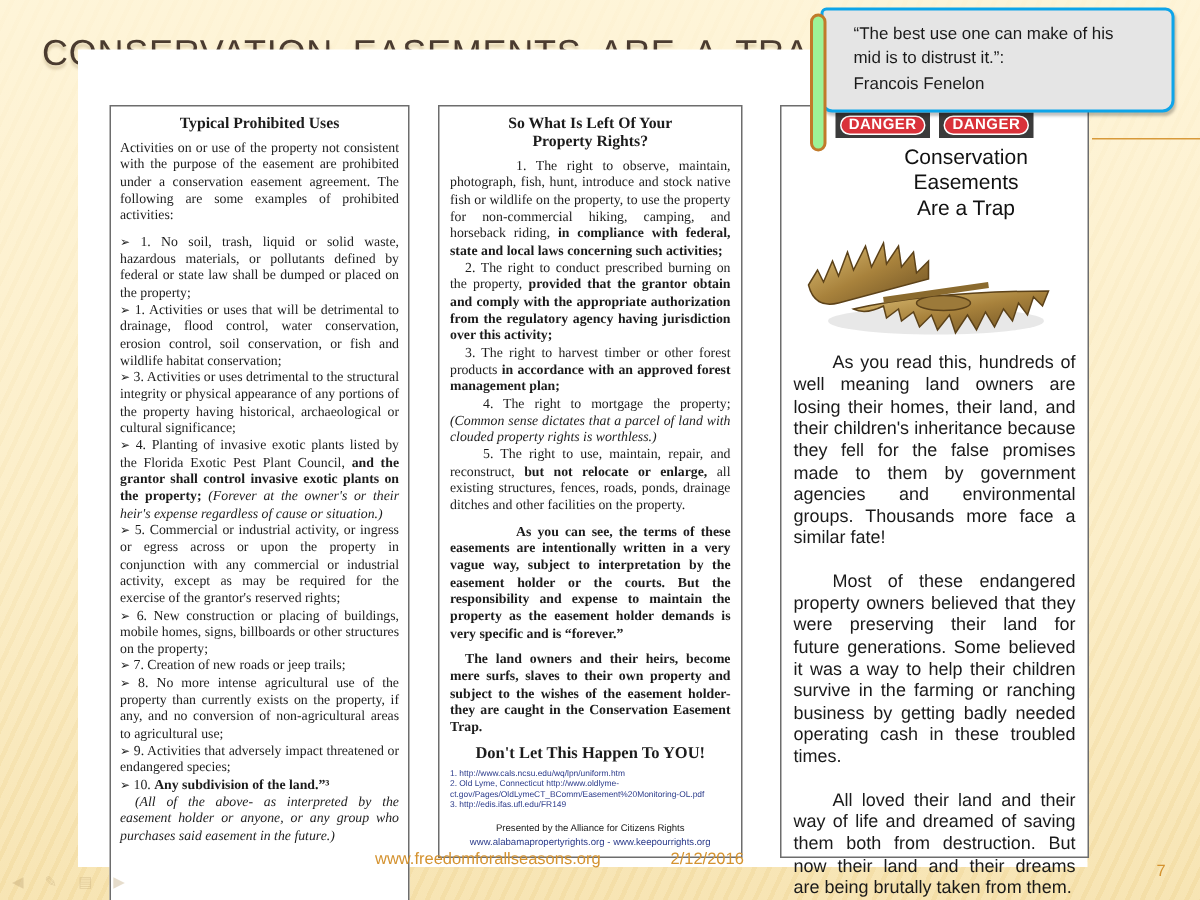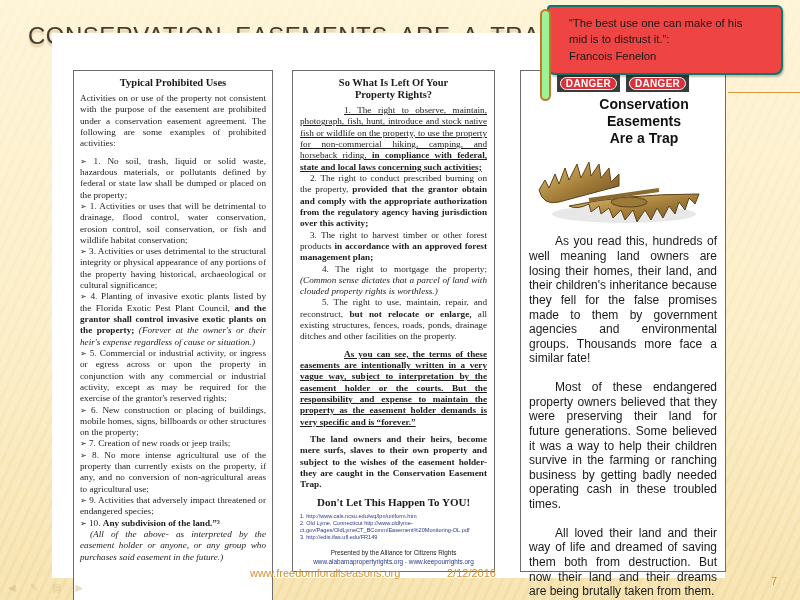--- a/index.html
+++ b/index.html
@@ -32,45 +32,45 @@
   .col1 { left:73px; top:70px; width:200px; height:541px; padding:3px 6px; }
   .col2 { left:292px; top:70px; width:203px; height:502px; padding:3px 7px; }
   .col3 { left:520px; top:70px; width:206px; height:502px; padding:2px 8px; }
   .serif { font-family:"Liberation Serif", serif; color:#1c1c1c; }
   .col1 .hdr, .col2 .hdr { text-align:center; font-weight:bold; font-size:10.5px; margin:3px 0 4px; line-height:1.15; }
   .para { font-size:9.2px; line-height:1.23; text-align:justify; margin:0; }
   .gap { height:6px; }
   .b { font-weight:bold; }
   .i { font-style:italic; }
   .indent { text-indent:22px; }
-  .indent2 { text-indent:44px;text-decoration:underline; }
+  .indent2 { text-indent:44px; }
   .indent3 { text-indent:10px; }
   .bullet { font-size:8px; }
   .dont { text-align:center; font-weight:bold; font-size:11px; margin:6px 0 5px; }
   .refs { font-family:"Liberation Sans", sans-serif; font-size:5.6px; color:#2a3a8a; line-height:1.25; }
   .presented { font-family:"Liberation Sans", sans-serif; font-size:6.4px; text-align:center; color:#1a1a1a; margin-top:8px; line-height:1.35; }
   .presented .url { color:#2a3a8a; }
   .danger-row { display:flex; justify-content:center; gap:6px; margin-top:2px; }
   .danger {
     background:#3b3b3b; padding:2px 3px;
   }
   .danger span {
     display:block; background:#d9323a; color:#fff; font-weight:bold; font-size:10px;
     border:1.5px solid #fff; border-radius:7px; padding:0 5px; letter-spacing:0.3px;
   }
-  .c3title { text-align:center; font-weight:bold; font-size:14px; line-height:1.2; color:#111; margin-top:4px;margin-left:42px; }
+  .c3title { text-align:center; font-weight:normal; font-size:14px; line-height:1.2; color:#111; margin-top:4px;margin-left:42px; }
   .trap {
     position:relative; height:78px; margin:4px 0 6px;
   }
   .c3para { font-family:"Liberation Sans", sans-serif; font-size:12px; line-height:1.22; color:#1a1a1a; text-align:justify; margin:0; }
   .c3indent { text-indent:26px; }
   .c3bold { font-family:"Liberation Sans", sans-serif; font-weight:bold; font-size:16px; text-align:left; line-height:1.25; color:#111; margin-top:12px; }
   .quote-scroll {
     position:absolute; left:547px; top:5px; width:232px; height:66px;
-    background:#ef4444; border:2px solid #0f766e; border-radius:4px 6px 8px 8px;
+    background:#e5e5e5; border:2px solid #0ea5e9; border-radius:4px 6px 8px 8px;
     box-shadow: 1px 2px 2px rgba(0,0,0,0.25);
     text-decoration: underline;
   }
   .quote-scroll::before {
     content:""; position:absolute; left:-9px; top:2px; width:7px; height:88px;
     background:#9df297; border:2px solid #c17a2a; border-radius:6px;
   }
   .quote-text {
     position:absolute; left:20px; top:8px; font-size:11.3px; line-height:1.45; color:#1a1a1a;
   }

